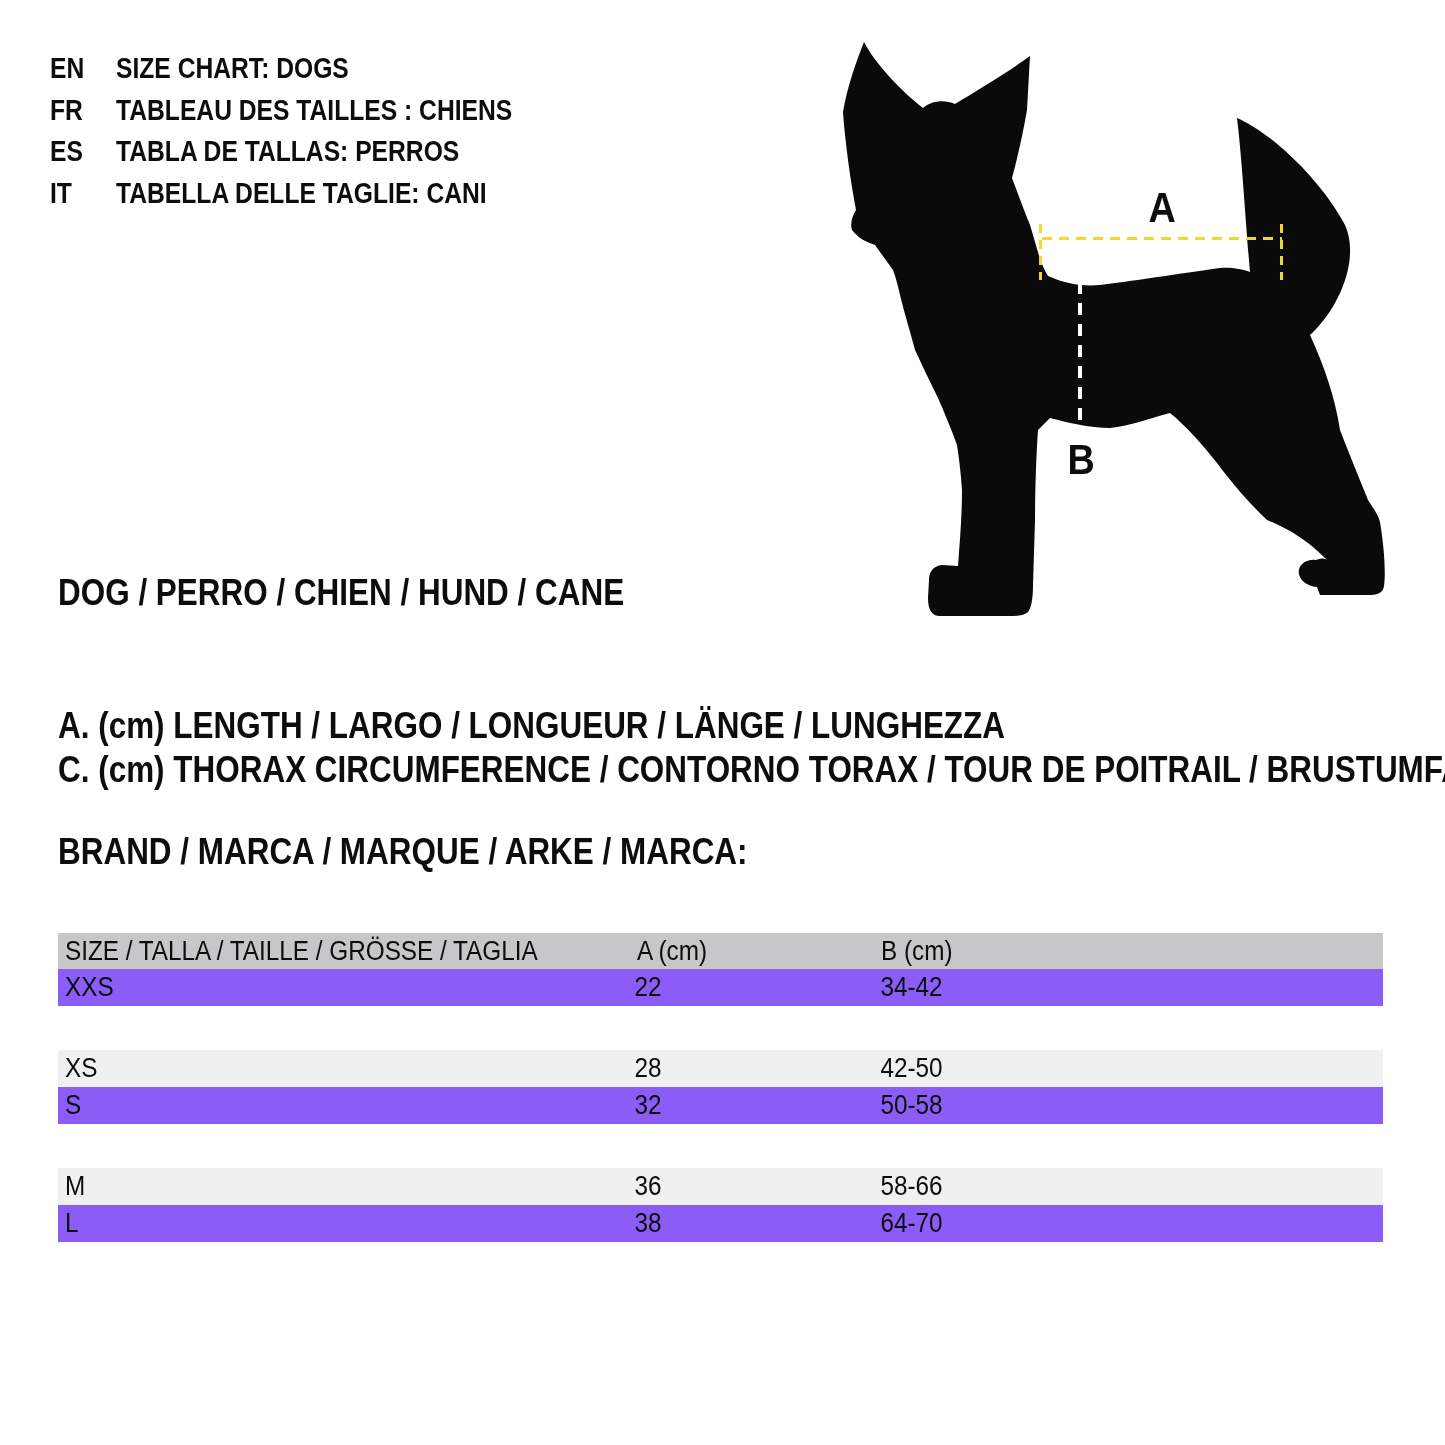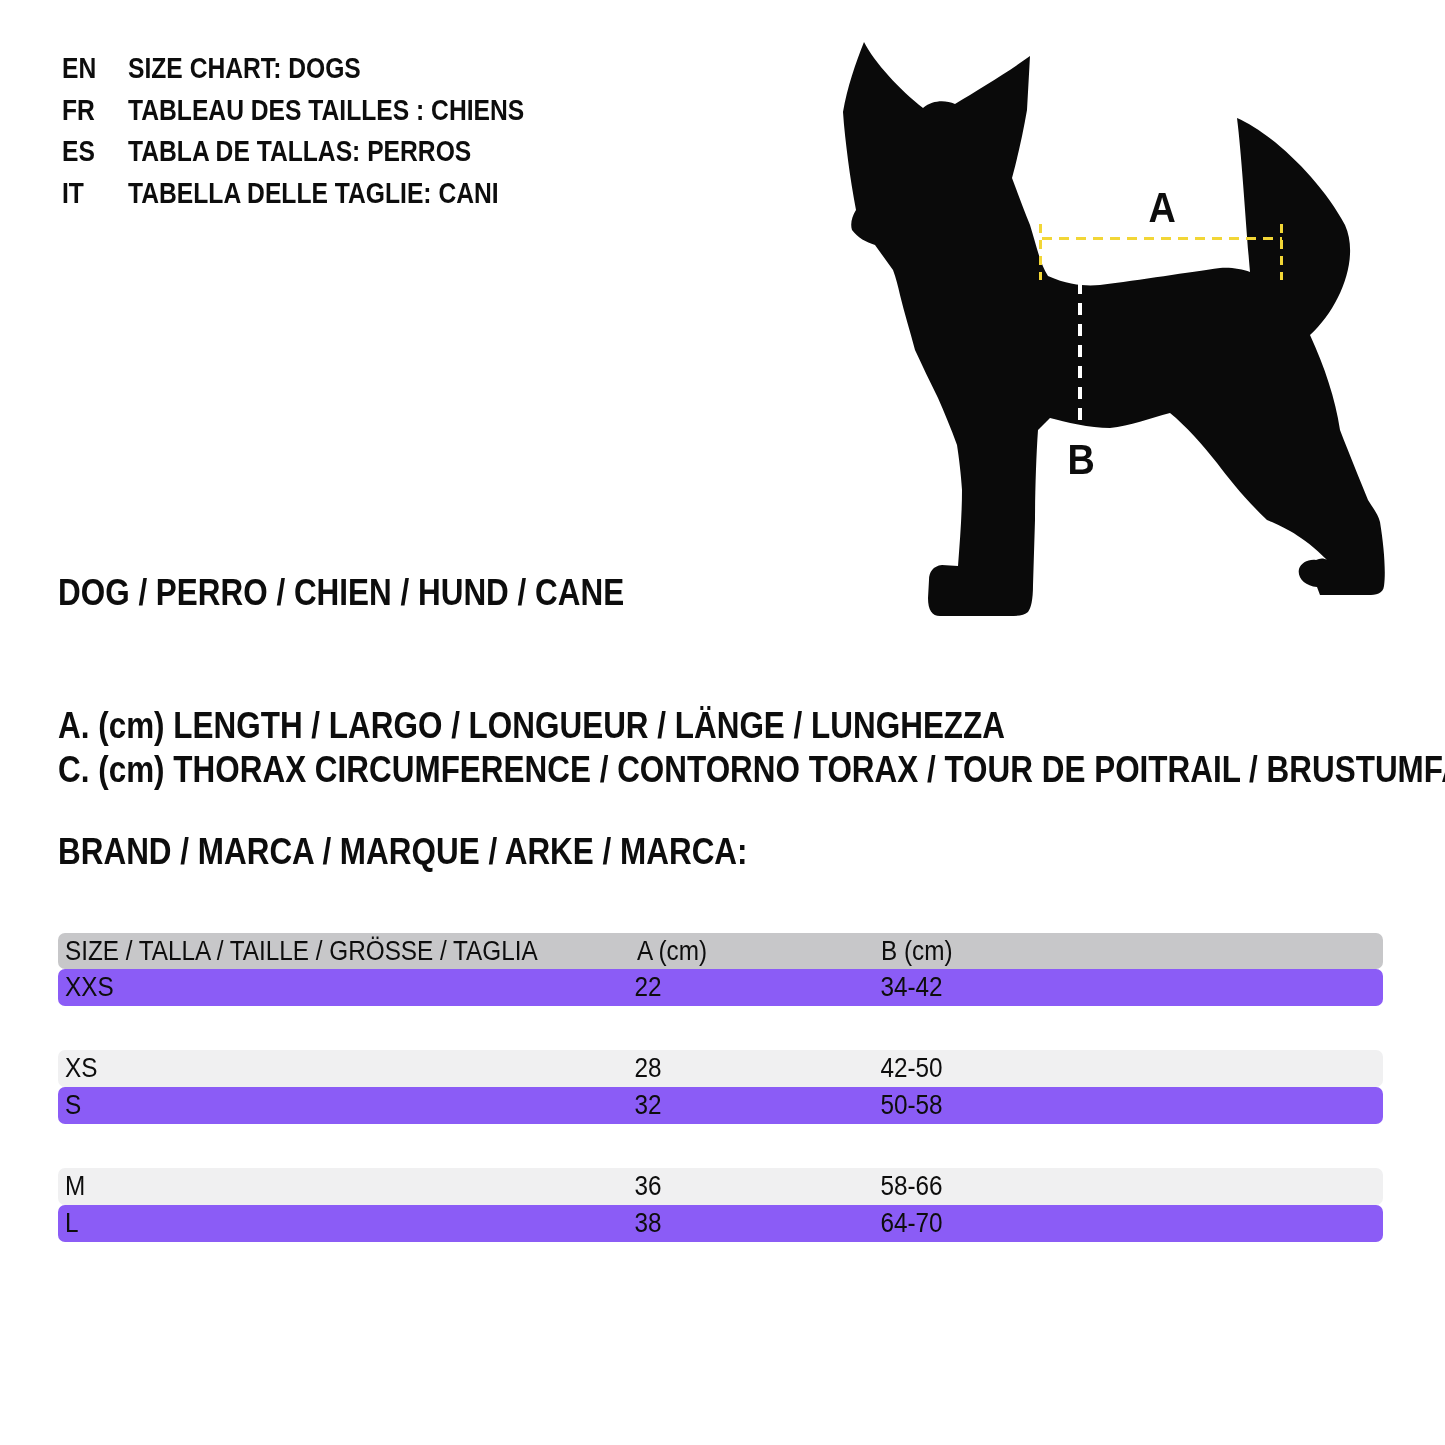--- a/index.html
+++ b/index.html
@@ -8,39 +8,39 @@
     background:#ffffff;color:#0d0d0d;
     font-family:"Liberation Sans", sans-serif;
   }
   .abs{position:absolute;}
   
   .cond{display:inline-block;transform:scaleX(.85);transform-origin:0 50%;white-space:nowrap;font-weight:700;}
   .cond9{display:inline-block;transform:scaleX(.9);transform-origin:0 50%;white-space:nowrap;}
   .condc{display:inline-block;transform:scaleX(.9);transform-origin:50% 50%;white-space:nowrap;}
 
   
-  .lang-block{left:62px;top:48px;font-size:29px;line-height:41.5px;}
+  .lang-block{left:50px;top:48px;font-size:29px;line-height:41.5px;}
   .lang-row{display:flex;}
   .lang-code{width:66px;flex:0 0 66px;}
 
   
   .textline{font-size:37px;line-height:32px;}
 
   
   .dog-svg{left:830px;top:28px;width:590px;height:622px;}
   .measure-label{font-size:42px;font-weight:700;text-align:center;width:60px;}
   .dash-h{height:3px;background:repeating-linear-gradient(90deg,#F2D636 0 10px,transparent 10px 17px);}
   .dash-v{width:3px;background:repeating-linear-gradient(180deg,#F2D636 0 9px,transparent 9px 16px);}
   .dash-v-white{width:4px;background:repeating-linear-gradient(180deg,#ffffff 0 12px,transparent 12px 21px);}
 
   
   .size-table{left:58px;top:933px;width:1325px;}
   .band{background:#F2D713;height:69px;padding:3px 0 0 7px;box-sizing:border-box;}
   .band-line{font-size:27px;line-height:32px;}
-  .grid-row{display:grid;grid-template-columns:575px 244px 216px 1fr;align-items:center;border-radius:7px;}
+  .grid-row{display:grid;grid-template-columns:575px 244px 216px 1fr;align-items:center;}
   .thead{background:#C7C7C9;height:36px;font-size:27px;}
   .trow{height:37px;font-size:27px;background:#8b5cf6;}
   .trow.alt{background:#F0F0F1;margin-top:44px;}
   .cell-size{padding-left:7px;}
   .cell-num{text-align:left;}
 </style>
 </head>
 <body>
 
 <div class="abs lang-block">

